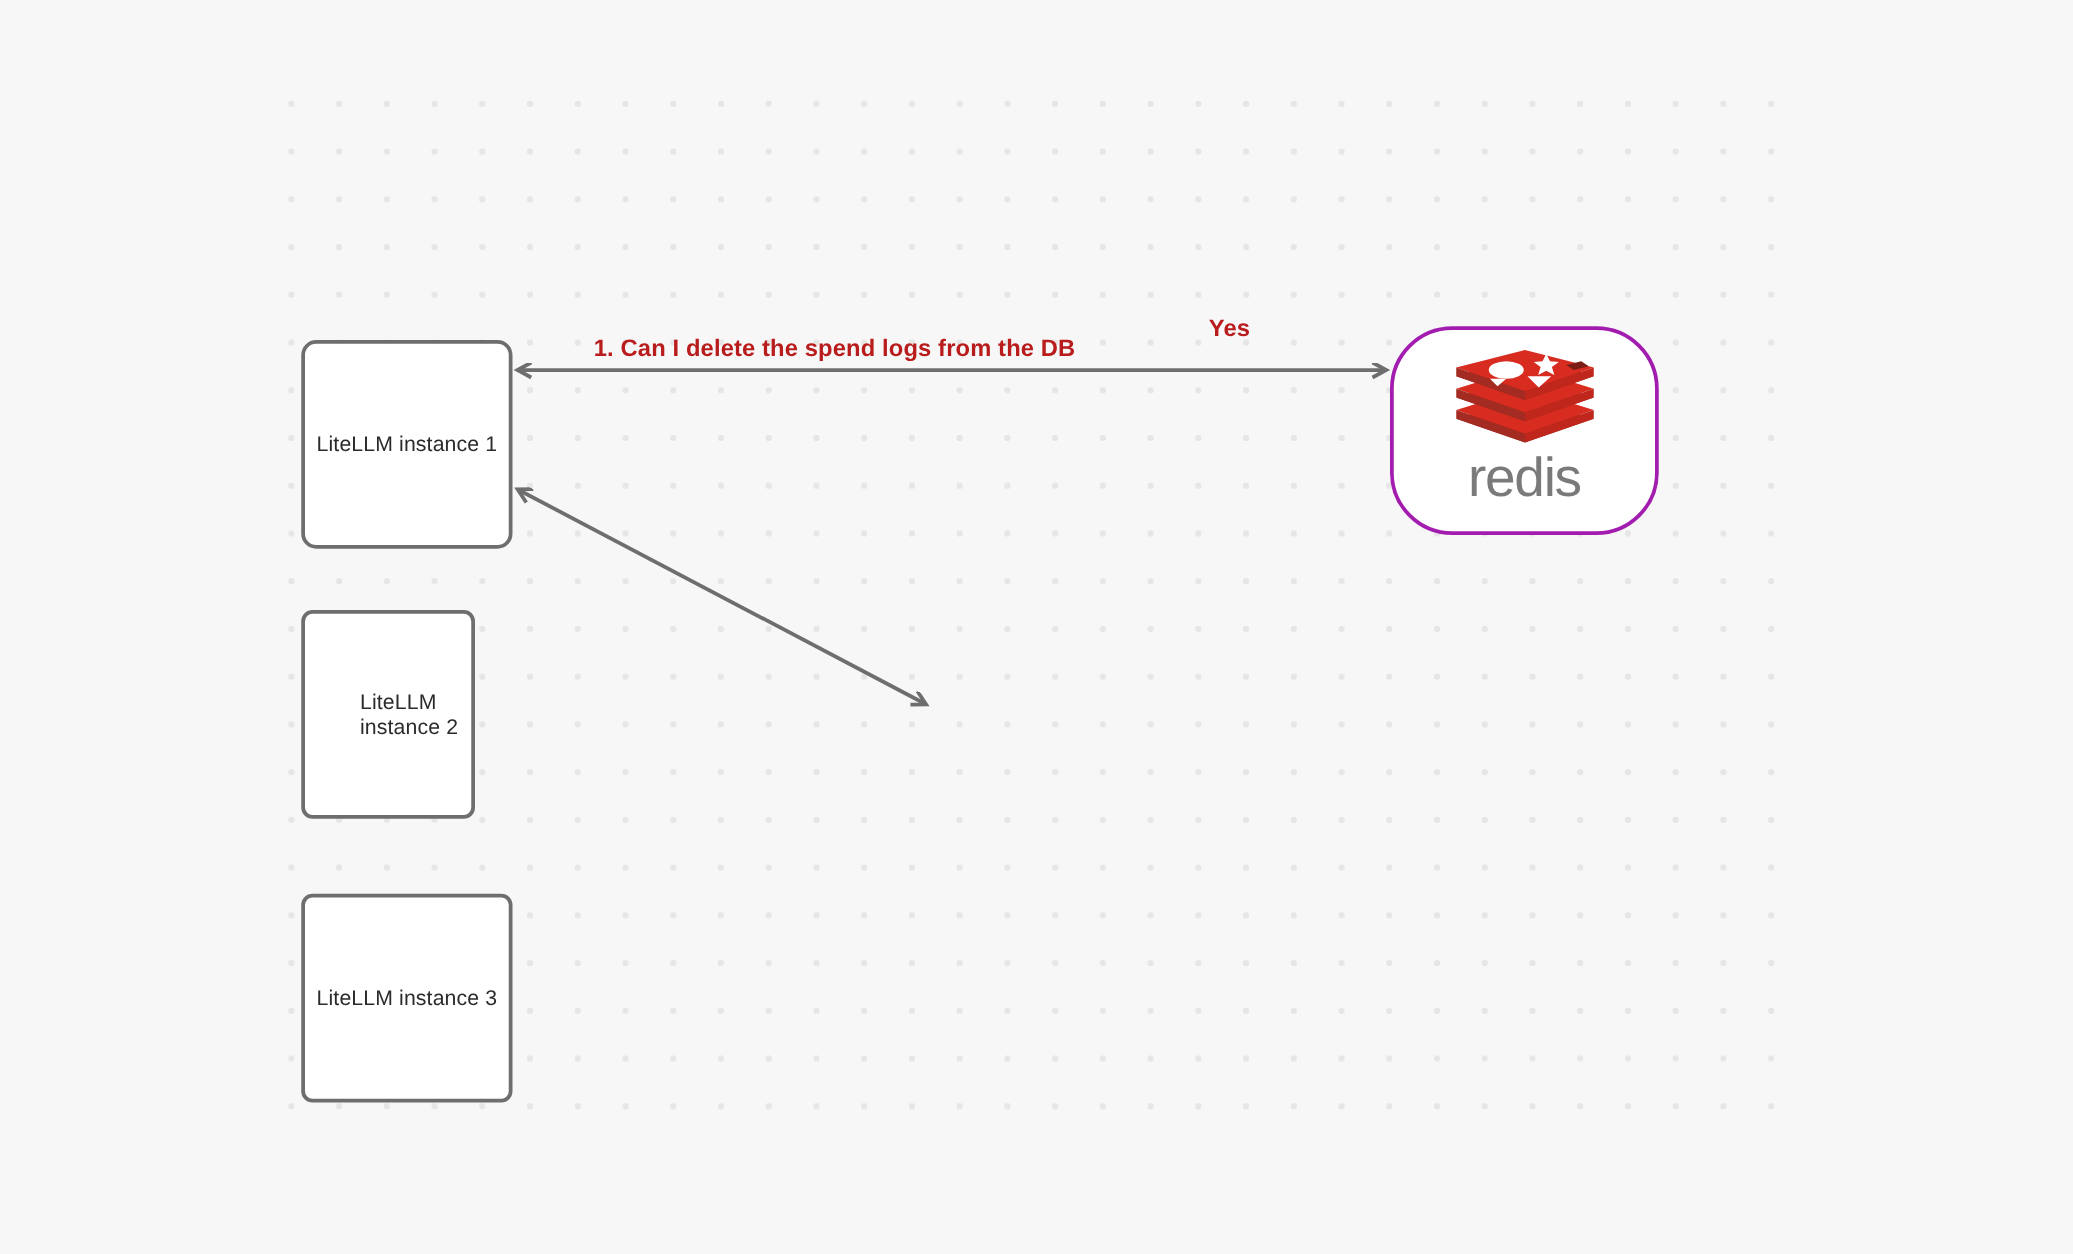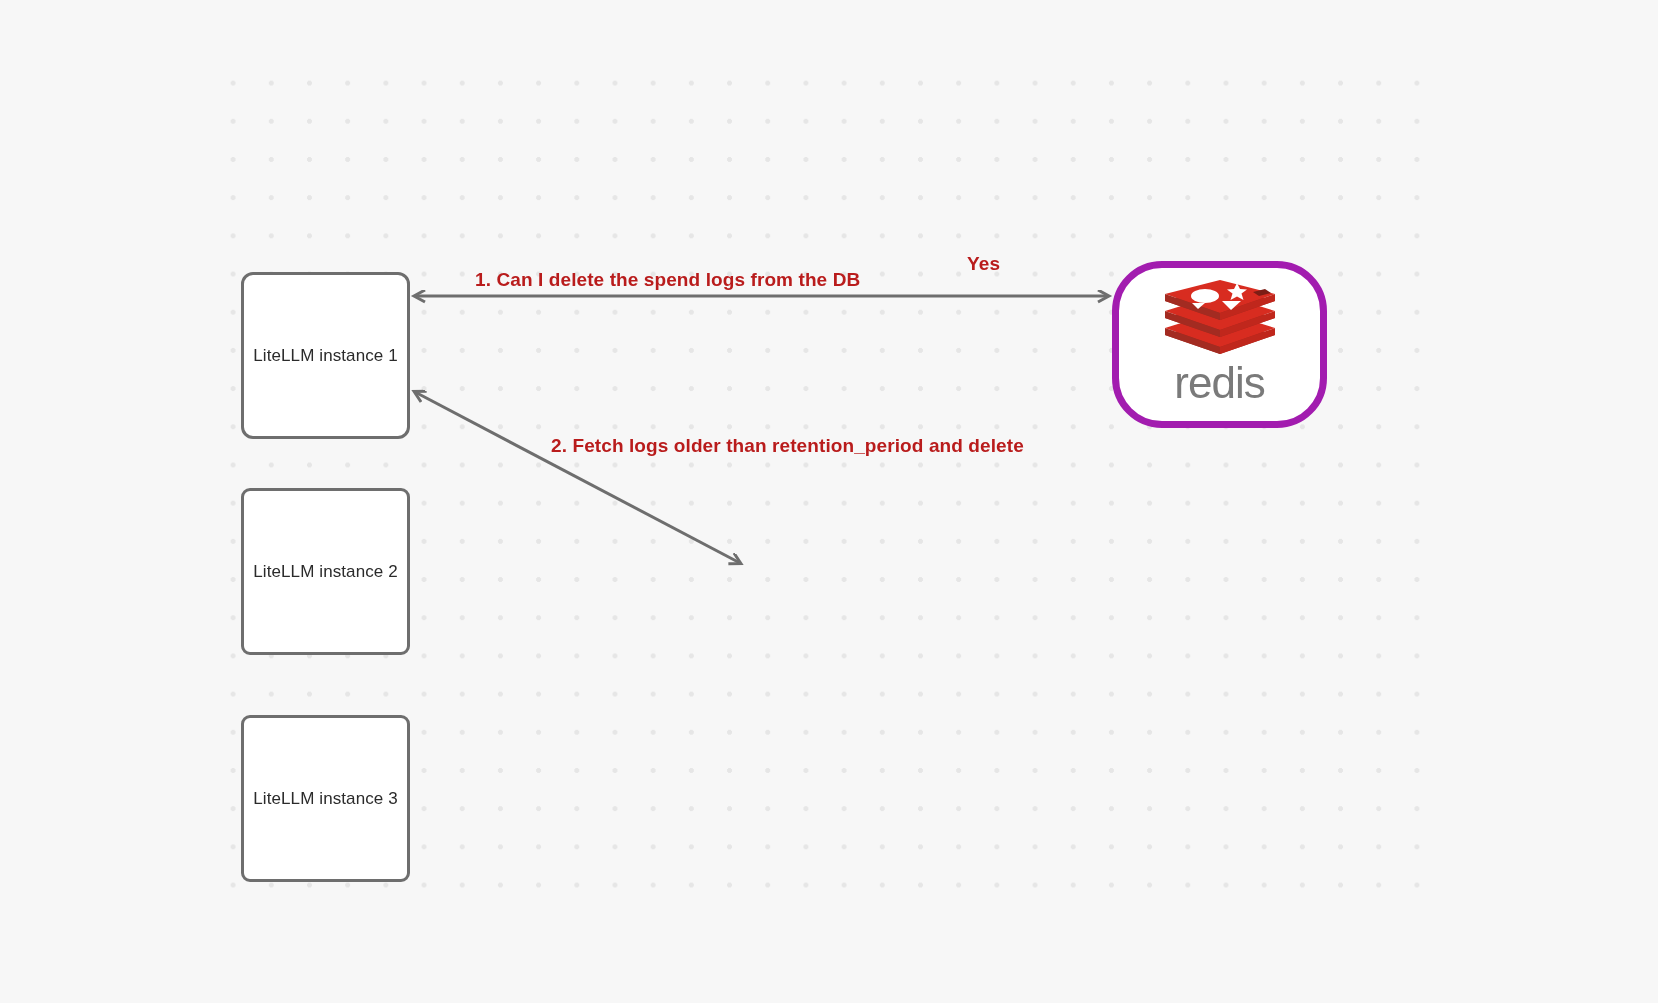--- a/index.html
+++ b/index.html
@@ -44,32 +44,32 @@
     justify-content: center;
   }
   .node-box .node-label {
     font-size: 17px;
     color: #2b2b2b;
     font-family: "Liberation Sans", sans-serif;
     letter-spacing: 0.1px;
   }
 
   #box-instance-1 { left: 241px; top: 272px; width: 169px; height: 167px; border-radius: 12px; }
-  #box-instance-2 { left: 241px; top: 488px; width: 169px; height: 167px; }
+  #box-instance-2 { left: 241px; top: 488px; width: 139px; height: 167px; padding-left: 44px; }
   #box-instance-3 { left: 241px; top: 715px; width: 169px; height: 167px; }
 
   
   #redis-node {
     position: absolute;
     left: 1112px;
     top: 261px;
     width: 215px;
     height: 167px;
     background: #ffffff;
-    border: 7px solid #a21caf;
+    border: 3px solid #a21caf;
     border-radius: 50px;
     box-sizing: border-box;
     display: flex;
     flex-direction: column;
     align-items: center;
     justify-content: center;
   }
   #redis-logo-wrap {
     display: flex;
     flex-direction: column;
@@ -202,15 +202,14 @@
         <path d="M 31 23 L 44 23 L 37 29 Z" fill="#ffffff"></path>
         <path d="M 92 12 L 104 9 L 110 13 L 98 16 Z" fill="#7c1d15"></path>
       </svg>
       <div class="redis-wordmark">redis</div>
     </div>
   </div>
 
 
   <div class="edge-label" id="label-1">1.  Can I delete the spend logs from the DB</div>
   <div class="edge-label" id="label-yes">Yes</div>
-  <div class="edge-label" id="label-2">2.  Fetch logs older than retention_period and delete</div>
 
 </div>
 
 </body></html>

